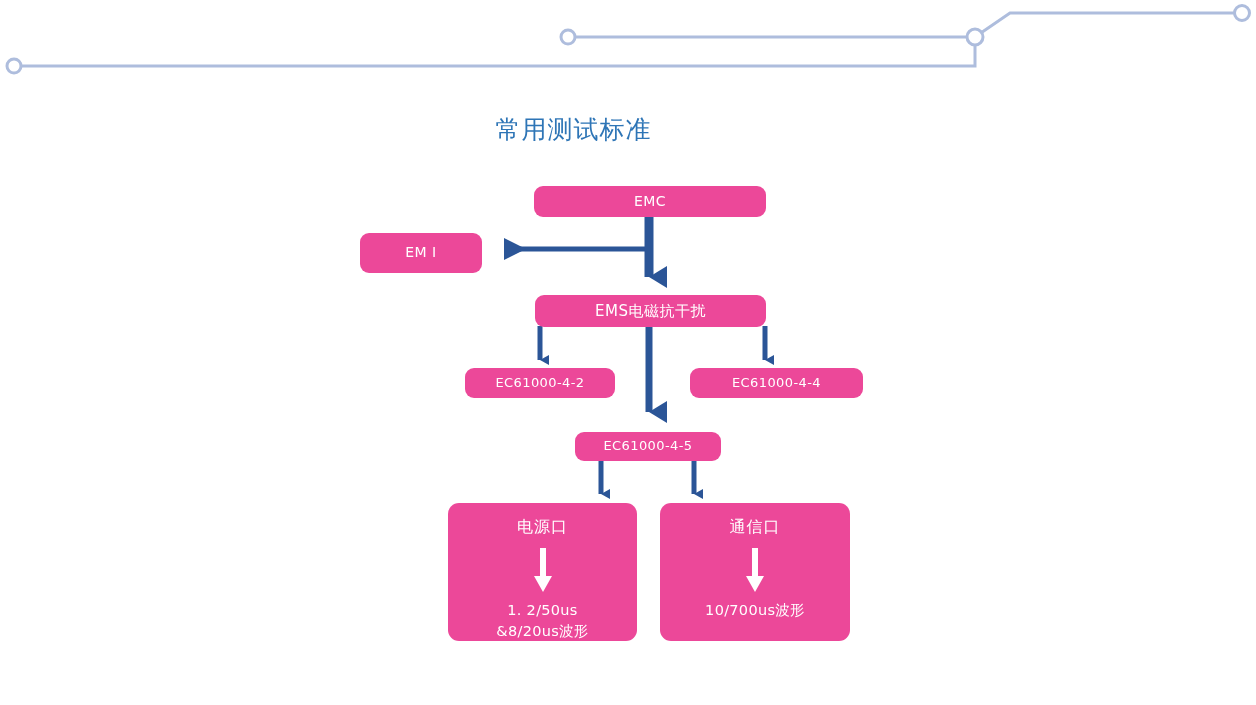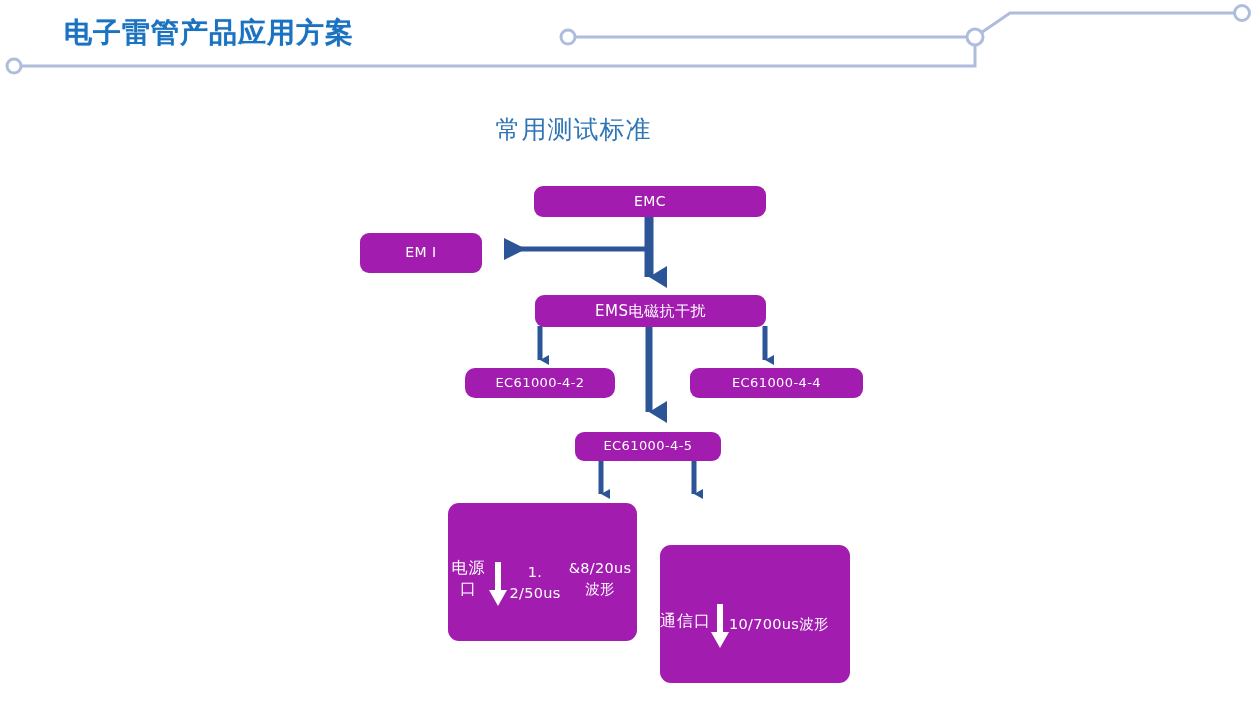--- a/index.html
+++ b/index.html
@@ -100,32 +100,33 @@
   
   #flow {
     position: absolute;
     left: 0;
     top: 0;
     width: 1256px;
     height: 705px;
   }
   .node {
     position: absolute;
-    background: #a21caf;
+    background: #ec4899;
     color: #ffffff;
     border-radius: 9px;
     display: flex;
     align-items: center;
     justify-content: center;
     text-align: center;
     font-family: "DejaVu Sans", "Liberation Sans", sans-serif;
     box-sizing: border-box;
   }
   .node.big {
     border-radius: 11px;
+    flex-direction: column;
     justify-content: flex-start;
     padding-top: 14px;
   }
   .node-label { line-height: 1.25; }
   .port-title {
     font-size: 16px;
     letter-spacing: 1px;
   }
   .port-wave {
     font-size: 14.5px;
@@ -153,21 +154,20 @@
     <path d="M 14 66 L 975 66 L 975 38" fill="none" stroke="#AEBDDD" stroke-width="3"></path>
 
     <path d="M 568 37 L 975 37 L 1010 13 L 1236 13" fill="none" stroke="#AEBDDD" stroke-width="3"></path>
 
     <circle cx="14" cy="66" r="7" fill="#ffffff" stroke="#AEBDDD" stroke-width="3"></circle>
     <circle cx="568" cy="37" r="7" fill="#ffffff" stroke="#AEBDDD" stroke-width="3"></circle>
     <circle cx="975" cy="37" r="8" fill="#ffffff" stroke="#AEBDDD" stroke-width="3"></circle>
     <circle cx="1242" cy="13" r="7.5" fill="#ffffff" stroke="#AEBDDD" stroke-width="3"></circle>
   </svg>
 
-  <div id="page-title">电子雷管产品应用方案</div>
 
 </div>
 
 <div id="slide-title">常用测试标准</div>
 
 <svg id="flow" viewBox="0 0 1256 705" width="1256" height="705" aria-hidden="true">
   <defs>
     <marker id="ah-down" markerWidth="10" markerHeight="9" refX="5" refY="9" orient="auto" markerUnits="userSpaceOnUse">
       <polygon points="0,0 10,0 5,9" fill="#2B5597"></polygon>
     </marker>
@@ -199,21 +199,21 @@
 </div>
 
 <div class="node sz" style="left:360px; top:233px; width:122px; height:40px;">
   <span class="node-label">EM I</span>
 </div>
 
 <div class="node sz-cn" style="left:535px; top:295px; width:231px; height:32px;">
   <span class="node-label">EMS电磁抗干扰</span>
 </div>
 
-<div class="node sz-sm" style="left:465px; top:368px; width:150px; height:30px;border-radius:10px;">
+<div class="node sz-sm" style="left:465px; top:368px; width:150px; height:30px;">
   <span class="node-label">EC61000-4-2</span>
 </div>
 
 <div class="node sz-sm" style="left:690px; top:368px; width:173px; height:30px;">
   <span class="node-label">EC61000-4-4</span>
 </div>
 
 <div class="node sz-sm" style="left:575px; top:432px; width:146px; height:29px;">
   <span class="node-label">EC61000-4-5</span>
 </div>
@@ -221,20 +221,20 @@
 <div class="node big" style="left:448px; top:503px; width:189px; height:138px;">
   <span class="port-title">电源口</span>
   <svg class="inner-arrow" viewBox="0 0 18 44" aria-hidden="true">
     <rect x="6" y="0" width="6" height="30" fill="#ffffff"></rect>
     <polygon points="0,28 18,28 9,44" fill="#ffffff"></polygon>
   </svg>
   <span class="port-wave">1. 2/50us</span>
   <span class="port-wave" style="margin-top:0;">&amp;8/20us波形</span>
 </div>
 
-<div class="node big" style="left:660px; top:503px; width:190px; height:138px;margin-top:42px;">
+<div class="node big" style="left:660px; top:503px; width:190px; height:138px;">
   <span class="port-title">通信口</span>
   <svg class="inner-arrow" viewBox="0 0 18 44" aria-hidden="true">
     <rect x="6" y="0" width="6" height="30" fill="#ffffff"></rect>
     <polygon points="0,28 18,28 9,44" fill="#ffffff"></polygon>
   </svg>
   <span class="port-wave">10/700us波形</span>
 </div>
 
 </body></html>

